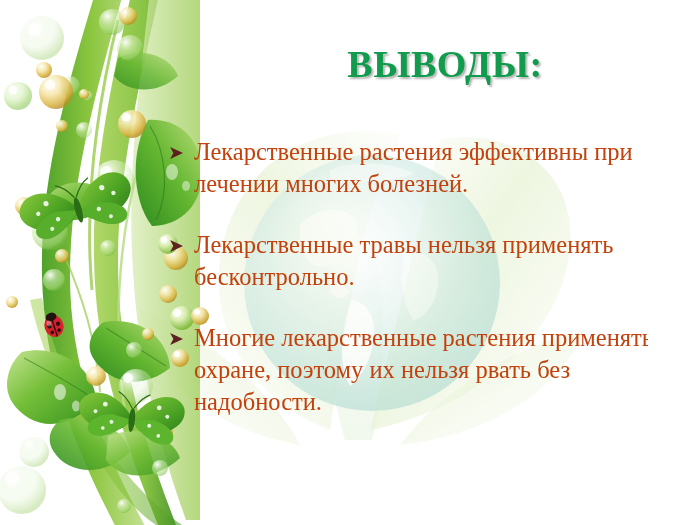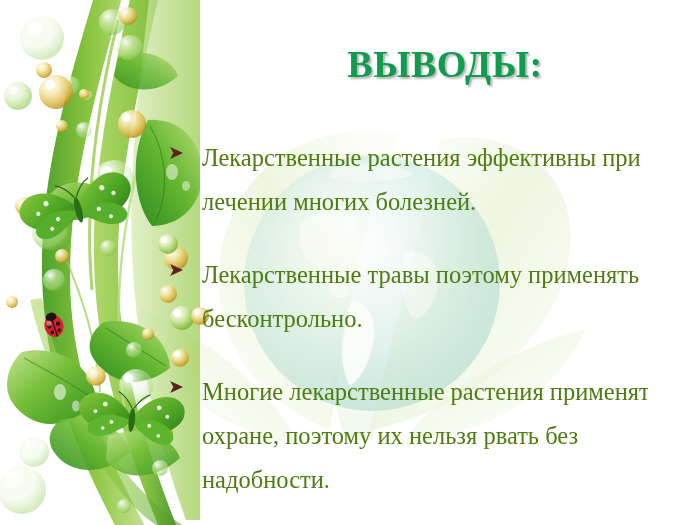--- a/index.html
+++ b/index.html
@@ -76,24 +76,23 @@
     line-height: 32px;
     color: #5E2020;
     text-align: left;
     margin-top: 1px;
     user-select: none;
   }
   .bullet-text {
     flex: 1 1 auto;
     font-family: "Liberation Serif", "DejaVu Serif", serif;
     font-size: 24.5px;
-    line-height: 44px;
-    color: #4d7c0f;
+    line-height: 32px;
+    color: #c2410c;
     text-align: left;
-    margin-left: 8px;
   }
 </style>
 </head>
 <body>
 
 <div id="slide">
 
   <div class="bg-layer">
     <svg viewBox="0 0 700 525" xmlns="http://www.w3.org/2000/svg">
       <defs>
@@ -368,21 +367,21 @@
     <h1 class="slide-title">ВЫВОДЫ:</h1>
   </div>
 
   <ul class="bullets">
     <li class="bullet-item">
       <span class="bullet-marker">➤</span>
       <span class="bullet-text">Лекарственные растения эффективны при лечении многих болезней.</span>
     </li>
     <li class="bullet-item">
       <span class="bullet-marker">➤</span>
-      <span class="bullet-text">Лекарственные травы поэтому применять бесконтрольно.</span>
+      <span class="bullet-text">Лекарственные травы нельзя применять бесконтрольно.</span>
     </li>
     <li class="bullet-item">
       <span class="bullet-marker">➤</span>
       <span class="bullet-text">Многие лекарственные растения применять в охране, поэтому их нельзя рвать без надобности.</span>
     </li>
   </ul>
 
 </div>
 
 </body></html>

